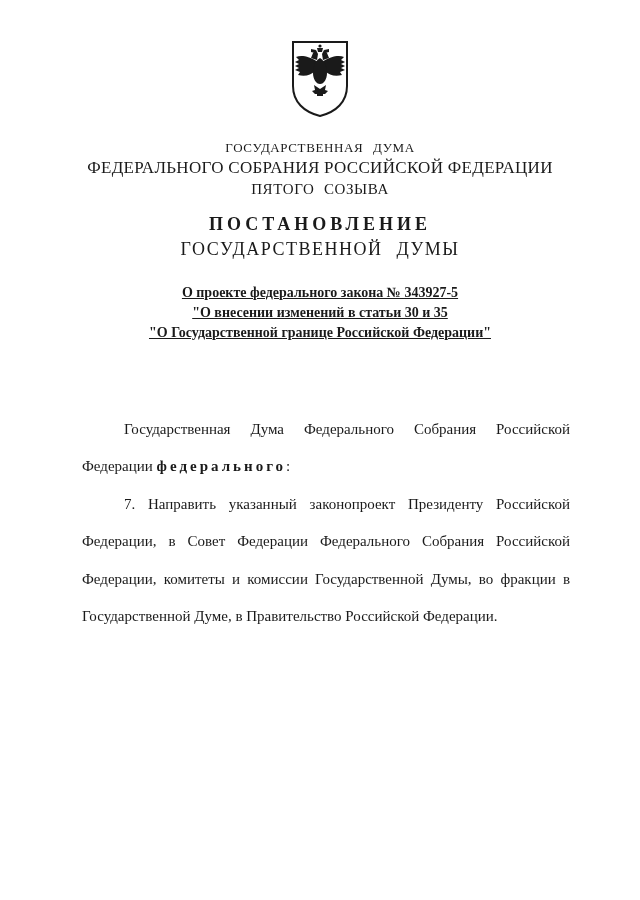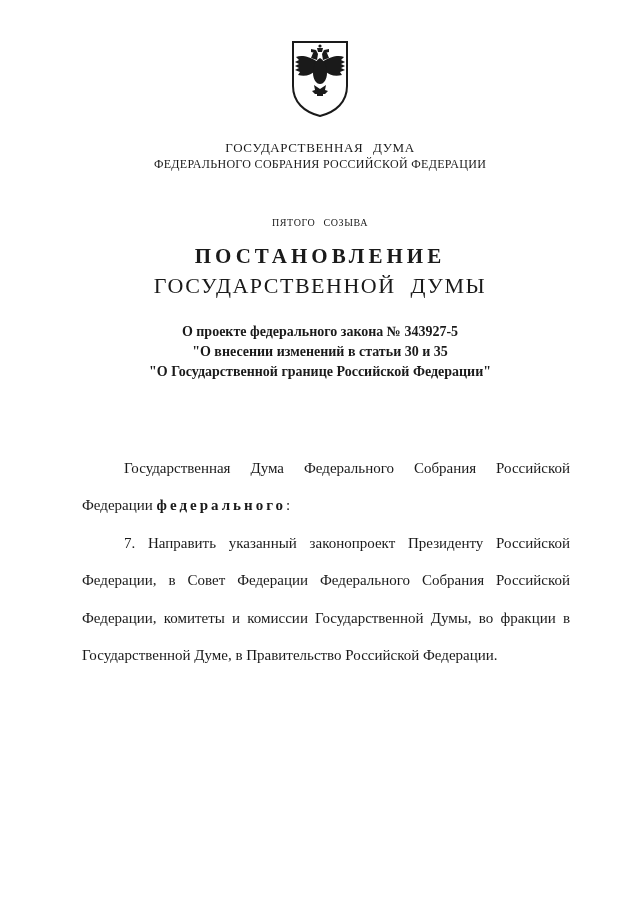--- a/index.html
+++ b/index.html
@@ -27,56 +27,55 @@
     margin-top: 18px;
     text-align: center;
   }
   .org-line1 {
     font-size: 13px;
     line-height: 1.3;
     letter-spacing: 0.6px;
     word-spacing: 6px;
   }
   .org-line2 {
-    font-size: 12px;
+    font-size: 17px;
     line-height: 1.3;
     letter-spacing: 0.3px;
   }
   .org-line3 {
-    font-size: 10px;
+    font-size: 15px;
     line-height: 1.4;
     letter-spacing: 0.6px;
     word-spacing: 5px;
-    margin-top: 44px;
   }
   .doc-type {
     margin-top: 14px;
     text-align: center;
-    font-size: 21px;
+    font-size: 18px;
     font-weight: bold;
     letter-spacing: 4px;
     line-height: 1.2;
   }
   .doc-type2 {
     margin-top: 2px;
     text-align: center;
-    font-size: 22px;
+    font-size: 18px;
     font-weight: normal;
     letter-spacing: 1.5px;
     word-spacing: 8px;
     line-height: 1.3;
   }
   .subject {
     margin-top: 22px;
     text-align: center;
     font-weight: bold;
     font-size: 14px;
     line-height: 1.28;
   }
-  .subject div { line-height: 1.28; padding: 1px 12px; }
+  .subject div { line-height: 1.28; padding: 1px 12px; text-decoration: underline; }
   .doc-body {
     margin: 68px 70px 0 82px;
   }
   .doc-body p {
     font-size: 15px;
     line-height: 2.5;
     text-align: justify;
     text-indent: 42px;
   }
   .bold-spaced {

